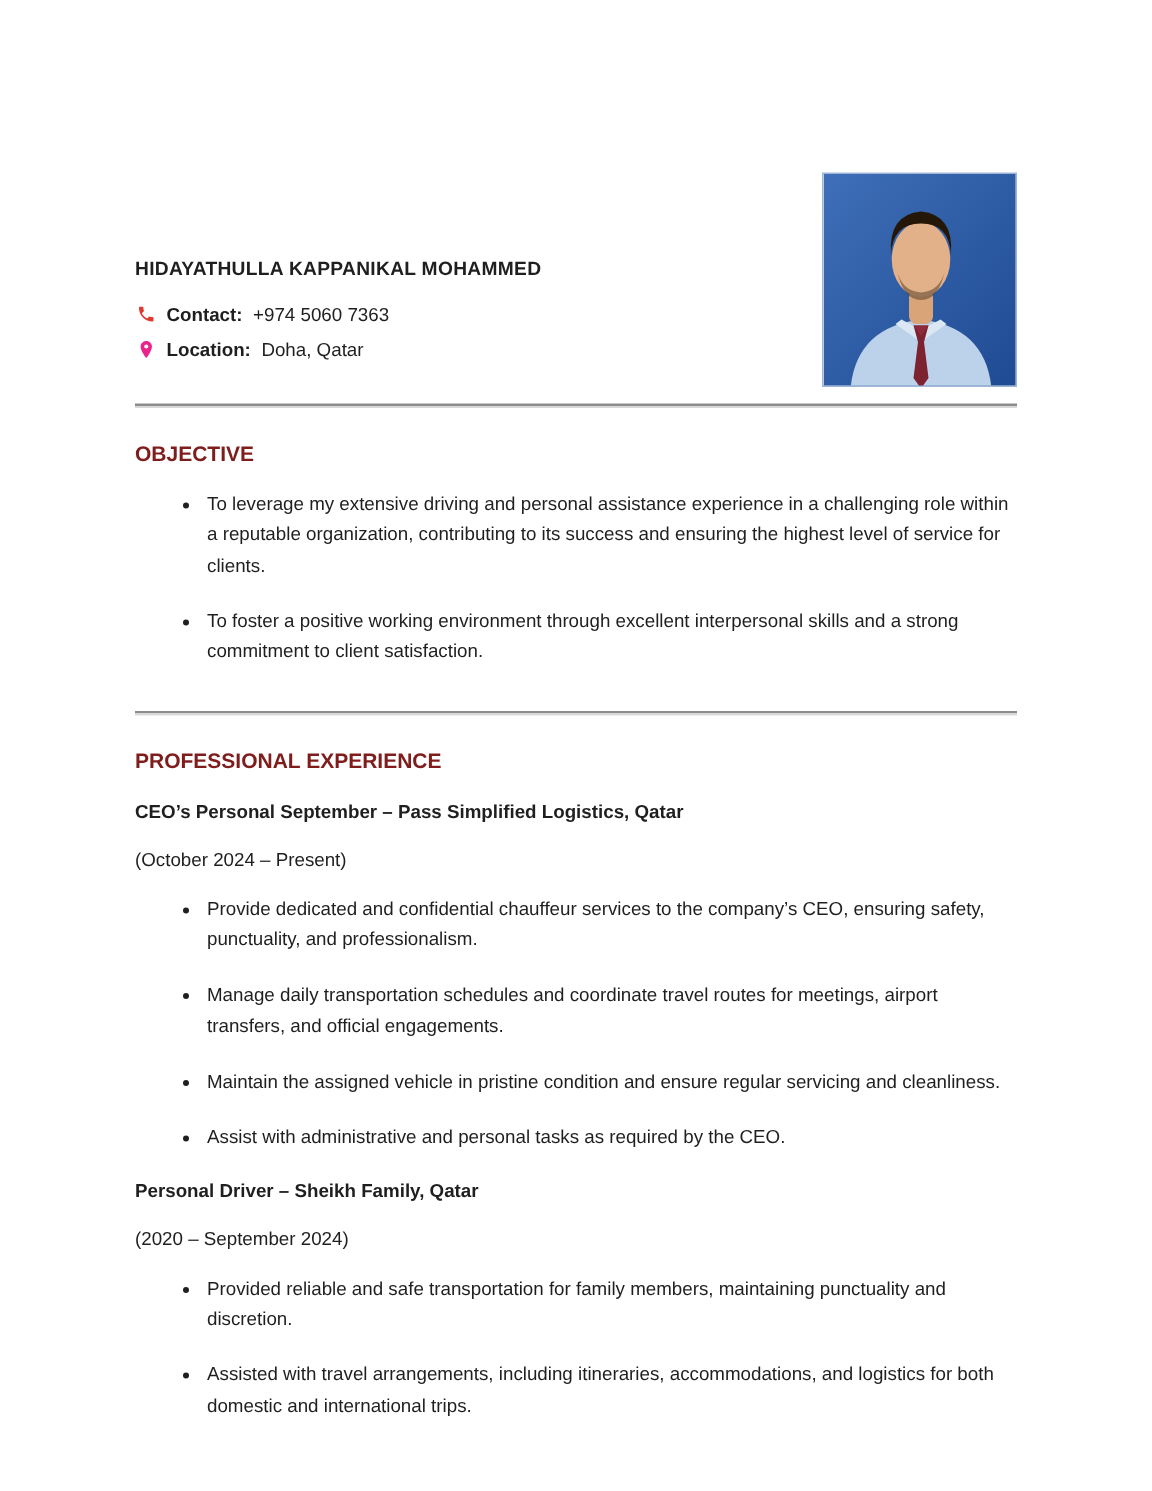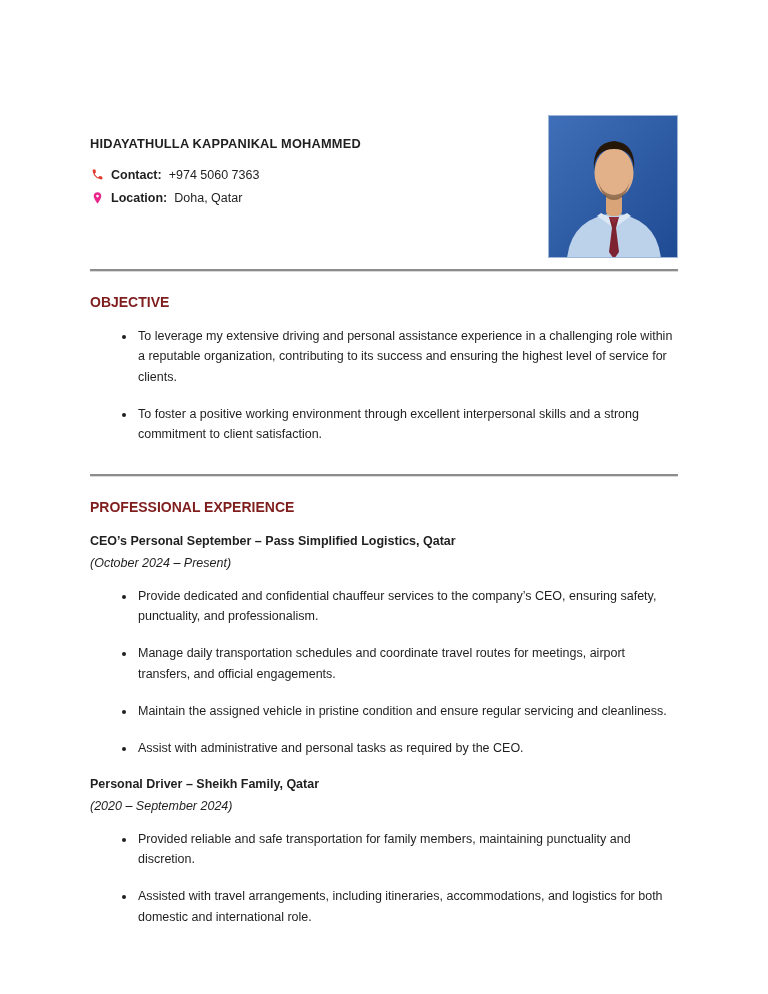--- a/index.html
+++ b/index.html
@@ -16,21 +16,21 @@
     font-size: 12.5px;
     overflow: hidden;
   }
   
   .header {
     display: flex;
     justify-content: space-between;
     align-items: flex-start;
     margin-top: 115px;
   }
-  .header-left { margin-top: 21px; }
+  .header-left { margin-top: 56px; }
   .person-name {
     font-weight: bold;
     font-size: 12.8px;
     letter-spacing: 0.2px;
     margin-bottom: 12px;
   }
   .contact-line {
     display: flex;
     align-items: center;
     gap: 7px;
@@ -74,22 +74,21 @@
     margin-bottom: 17px;
     line-height: 1.62;
     padding-left: 2px;
   }
   .job-title {
     font-weight: bold;
     margin-top: 17px;
     line-height: 1.5;
   }
   .job-dates {
-    font-style: italic;
-    margin-top: 3px;
+    margin-top: 13px;
     line-height: 1.5;
   }
   ul.bullets.job-list { margin-top: 13px; }
 </style>
 </head>
 <body>
 
 <div class="page">
 
   <div class="header">
@@ -170,18 +169,18 @@
         <li>Maintain the assigned vehicle in pristine condition and ensure regular servicing and cleanliness.</li>
         <li>Assist with administrative and personal tasks as required by the CEO.</li>
       </ul>
     </div>
 
     <div>
       <div class="job-title">Personal Driver – Sheikh Family, Qatar</div>
       <div class="job-dates">(2020 – September 2024)</div>
       <ul class="bullets job-list">
         <li>Provided reliable and safe transportation for family members, maintaining punctuality and discretion.</li>
-        <li>Assisted with travel arrangements, including itineraries, accommodations, and logistics for both domestic and international role.</li>
+        <li>Assisted with travel arrangements, including itineraries, accommodations, and logistics for both domestic and international trips.</li>
       </ul>
     </div>
   </section>
 
 </div>
 
 </body></html>

